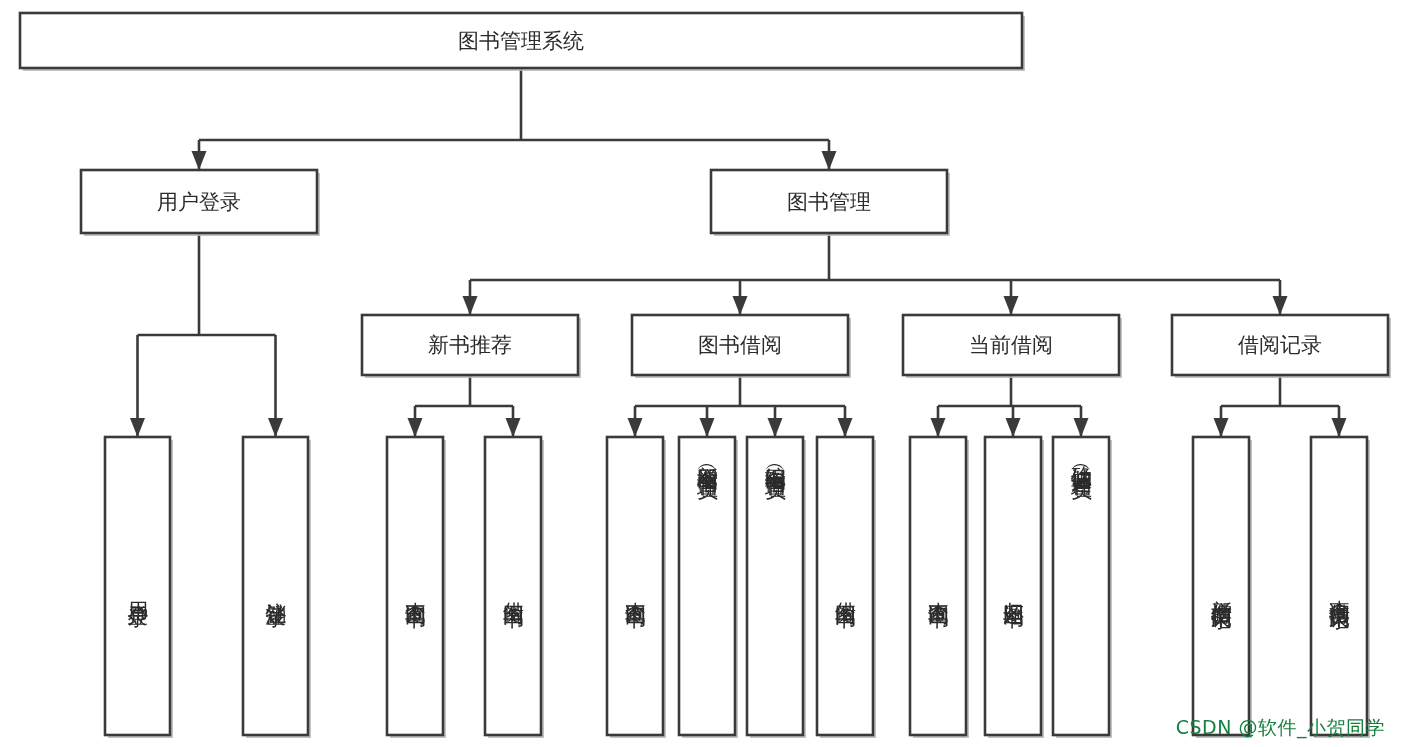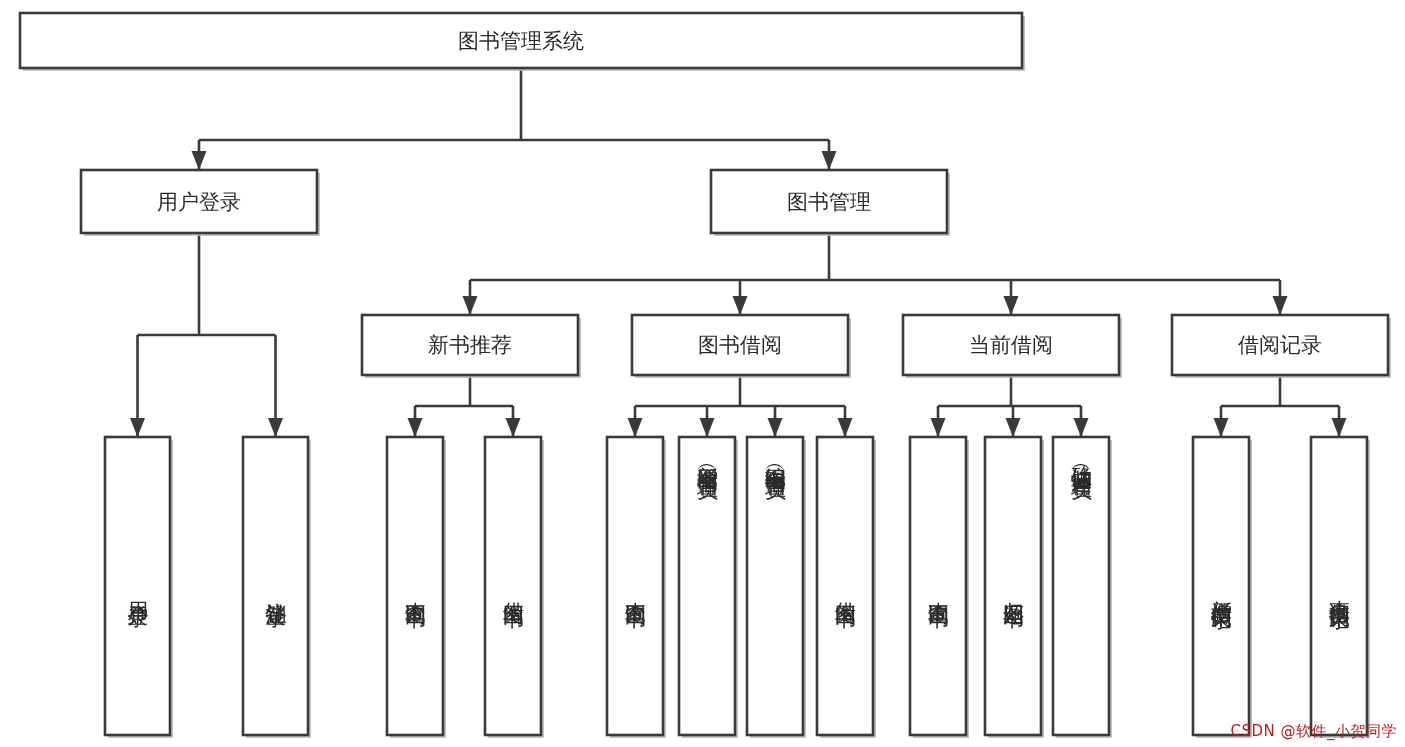--- a/index.html
+++ b/index.html
@@ -68,25 +68,25 @@
     pointer-events: none;
   }
   .vlabel-wrap {
     position: absolute;
     display: flex;
     align-items: flex-start;
     justify-content: center;
   }
   .watermark {
     position: absolute;
-    right: 8px;
+    right: 20px;
     bottom: 6px;
     font-family: "DejaVu Sans", "Liberation Sans", sans-serif;
-    font-size: 15px;
-    color: #b91c1c;
+    font-size: 19px;
+    color: #15803d;
     letter-spacing: 0.5px;
     white-space: nowrap;
     user-select: none;
   }
 </style>
 </head>
 <body>
 
 <div id="diagram-root">
 

